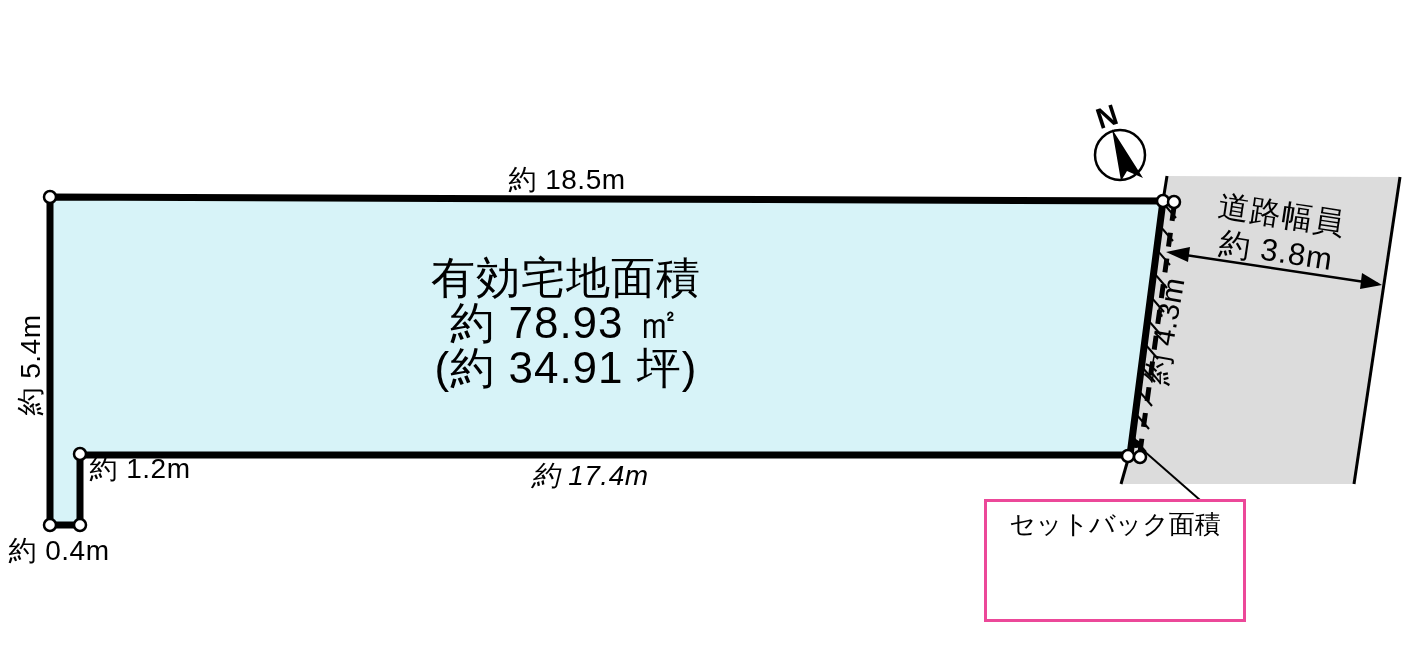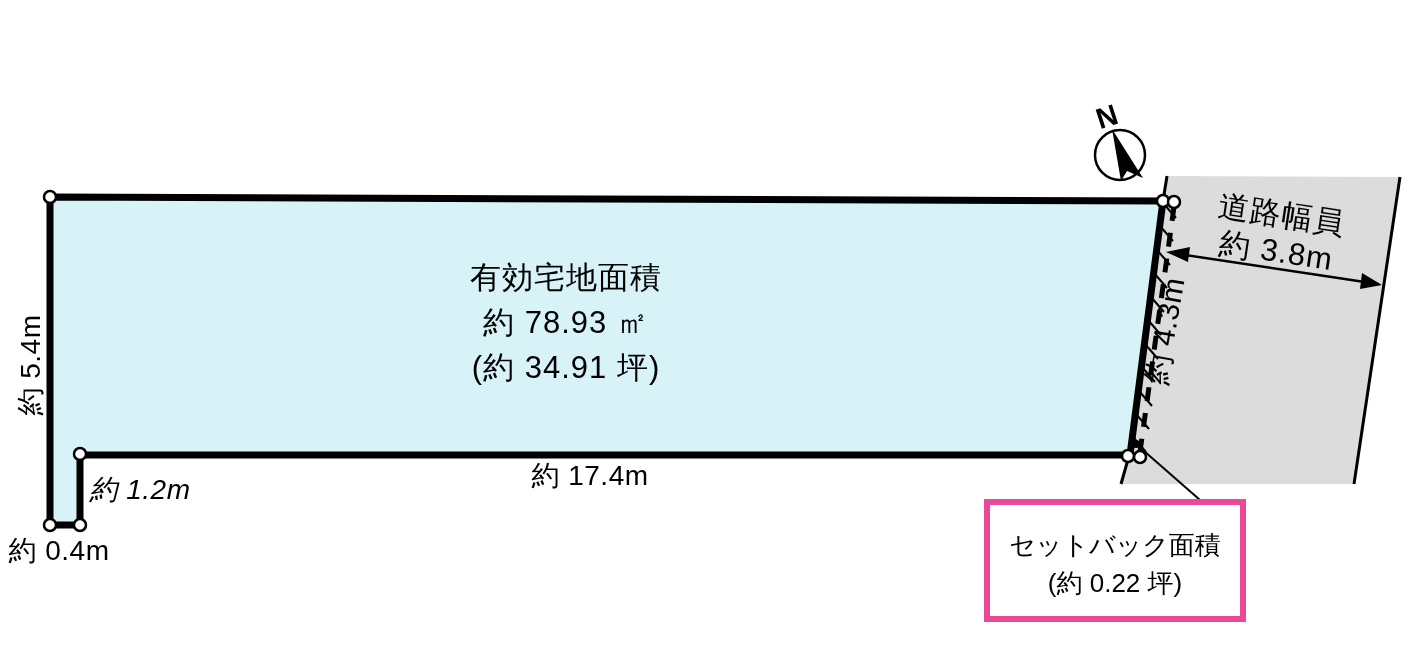--- a/index.html
+++ b/index.html
@@ -30,46 +30,46 @@
   }
   .dim {
     font-size: 28px;
     letter-spacing: 0.5px;
   }
   .lbl.rot-left   { transform: translate(-50%, -50%) rotate(-90deg); }
   .lbl.rot-right  { transform: translate(-50%, -50%) rotate(-80deg); font-size: 30px; }
   .lbl.rot-road   { transform: translate(-50%, -50%) rotate(8.5deg); }
   .lbl.rot-north  { transform: translate(-50%, -50%) rotate(-18deg); }
   .area-label {
-    font-size: 31px;
+    font-size: 44px;
     line-height: 45px;
     letter-spacing: 1px;
   }
   .road-label {
     font-size: 31px;
     line-height: 37px;
     letter-spacing: 1px;
   }
   .north-label {
     font-size: 29px;
     font-weight: 600;
   }
   .setback-box {
     position: absolute;
     left: 984px;
     top: 499px;
     width: 262px;
     height: 123px;
     box-sizing: border-box;
-    border: 6px solid #ec4899;
+    border: 3px solid #ec4899;
     background: #ffffff;
     text-align: center;
     font-size: 26px;
     line-height: 38px;
-    padding-top: 21px;
+    padding-top: 3px;
   }
 </style>
 </head>
 <body>
 
 <div id="stage">
 
   <svg id="drawing" width="1428" height="652" viewBox="0 0 1428 652">
 
     <polygon points="1167,176 1400,177 1354,484 1121,484 1129,456 1163,201" stroke="none" fill="#dcdcdc"></polygon>
@@ -115,42 +115,42 @@
       <circle cx="80" cy="525" r="6"></circle>
       <circle cx="50" cy="525" r="6"></circle>
     </g>
 
     <g>
       <circle cx="1120" cy="155" r="25" fill="#ffffff" stroke="#000" stroke-width="2.5"></circle>
       <polygon points="1112,129 1143,178 1127,171 1121,181" fill="#000"></polygon>
     </g>
   </svg>
 
+  <div class="lbl dim" style="left:567px; top:180px;">約 18.5m</div>
 
-  <div class="lbl dim" style="left:590px; top:476px;">約 17.4m</div>
+  <div class="lbl dim" style="left:590px; top:476px;font-style:italic;">約 17.4m</div>
 
   <div class="lbl dim rot-left" style="left:31px; top:365px;">約 5.4m</div>
 
   <div class="lbl dim rot-right" style="left:1166px; top:331px;">約 4.3m</div>
 
-  <div class="lbl dim" style="left:140px; top:490px;font-style:italic;">約 1.2m</div>
+  <div class="lbl dim" style="left:140px; top:469px;">約 1.2m</div>
 
   <div class="lbl dim" style="left:59px; top:551px;">約 0.4m</div>
 
   <div class="lbl area-label" style="left:566px; top:322px;">
     <div>有効宅地面積</div>
     <div>約 78.93 ㎡</div>
     <div>(約 34.91 坪)</div>
   </div>
 
   <div class="lbl road-label rot-road" style="left:1279px; top:233px;">
     <div>道路幅員</div>
     <div>約 3.8m</div>
   </div>
 
   <div class="lbl north-label rot-north" style="left:1107px; top:117px;">N</div>
 
   <div class="setback-box">
     <div>セットバック面積</div>
-    <div>(約 0.22 坪)</div>
   </div>
 
 </div>
 
 </body></html>

